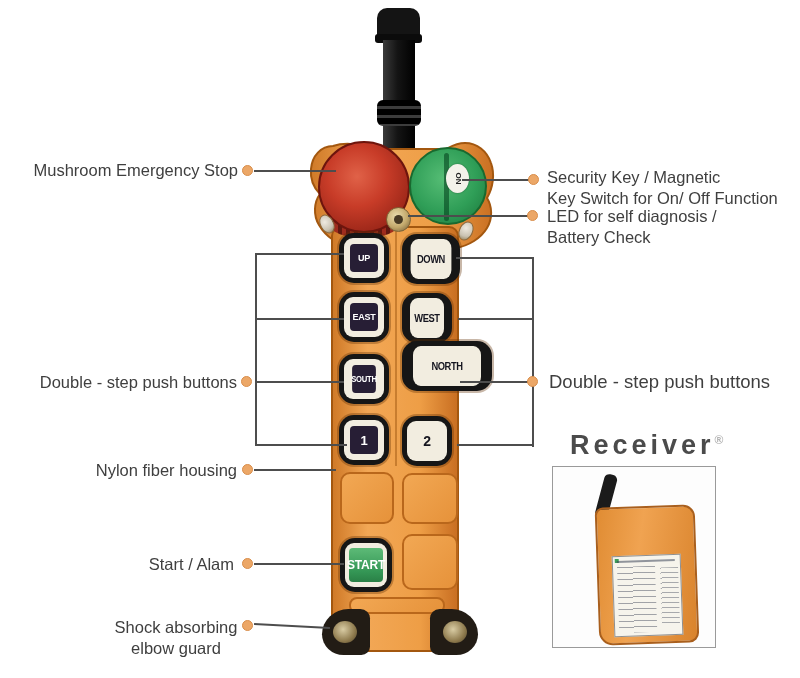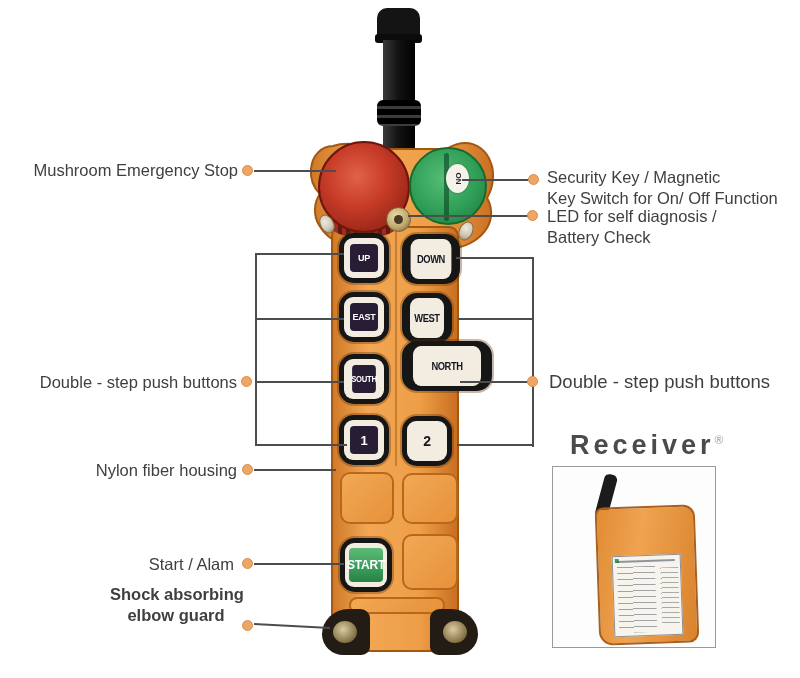--- a/index.html
+++ b/index.html
@@ -160,21 +160,21 @@
     <span class="row">Key Switch for On/ Off Function</span>
   </div>
   <div class="lbl" style="left:547px;top:206px;">
     <span class="row">LED for self diagnosis /</span>
     <span class="row">Battery Check</span>
   </div>
   <div class="lbl lbl-right" style="top:372px;width:237px;">Double - step push buttons</div>
   <div class="lbl" style="left:549px;top:371px;font-size:18.5px;">Double - step push buttons</div>
   <div class="lbl lbl-right" style="top:460px;width:237px;">Nylon fiber housing</div>
   <div class="lbl lbl-right" style="top:554px;width:234px;">Start / Alam</div>
-  <div class="lbl" style="left:110px;top:584px;width:132px;text-align:center;font-weight:bold;">
+  <div class="lbl" style="left:110px;top:617px;width:132px;text-align:center;">
     <span class="row">Shock absorbing</span>
     <span class="row">elbow guard</span>
   </div>
 
   <div class="ant-cap"></div>
   <div class="ant-lip"></div>
   <div class="ant-shaft"></div>
   <div class="ant-ribs"></div>
 
   <svg class="head-svg" width="200" height="115" viewBox="0 0 200 115">

